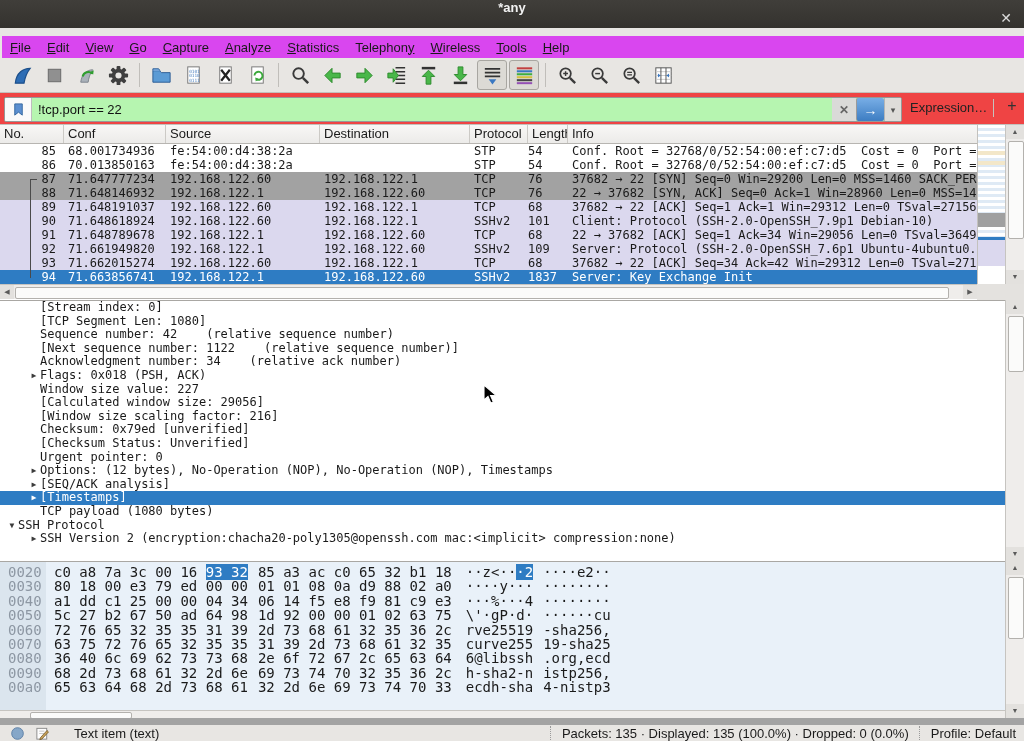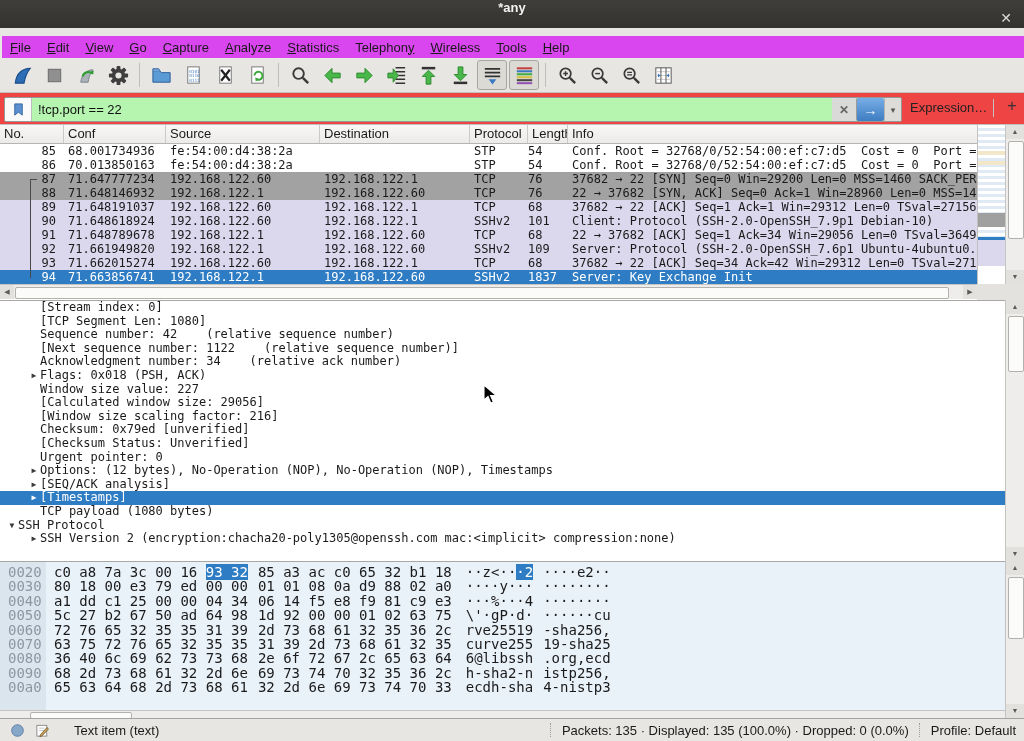--- a/index.html
+++ b/index.html
@@ -83,21 +83,21 @@
   #hexpane::before{content:"";position:absolute;left:0;top:0;width:46px;height:149px;background:#dbe5ee;}
   .hex-row{height:14.4px;line-height:14.4px;white-space:pre;position:relative;}
   .hx-off{display:inline-block;width:38px;padding-left:8px;color:#8d97a3;}
   .hx-g1{margin-left:8px;}
   .hx-g2{margin-left:10px;}
   .hx-a1{margin-left:14px;}
   .hx-a2{margin-left:10px;}
   .hx-hl{background:#2e7cc3;color:#fff;}
   
   #statusbar{position:absolute;left:0;top:718px;width:1024px;height:23px;background:#e8e6e3;
-    border-top:1px solid #a3a3a3;display:flex;align-items:center;font-size:13px;box-sizing:border-box;}
+    border-top:7px solid #a3a3a3;display:flex;align-items:center;font-size:13px;box-sizing:border-box;}
   #statusbar .sicon{margin-left:10px;display:flex;align-items:center;}
   #statusbar .sicon svg{width:15px;height:15px;}
   #status-item{margin-left:24px;}
   #status-right{margin-left:auto;display:flex;align-items:center;}
   .sdiv{width:1px;height:14px;border-left:1px dotted #9a9a9a;margin:0 10px;}
   #status-profile{margin-right:8px;}
   
   #cursor{position:absolute;left:483px;top:384px;pointer-events:none;}
 </style>
 </head>

